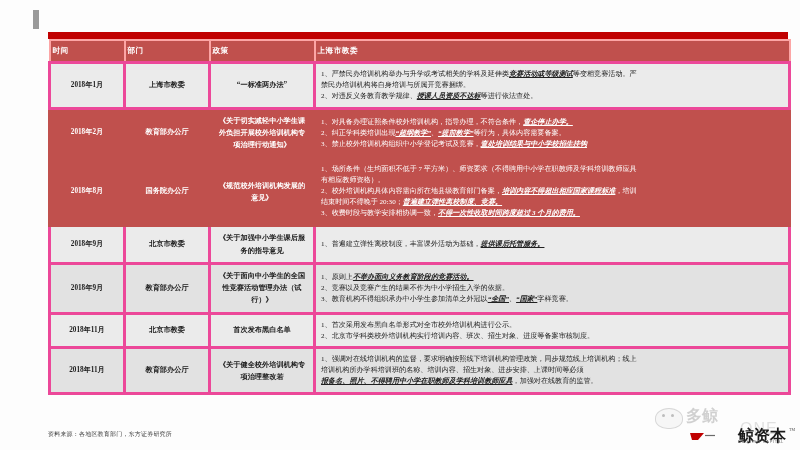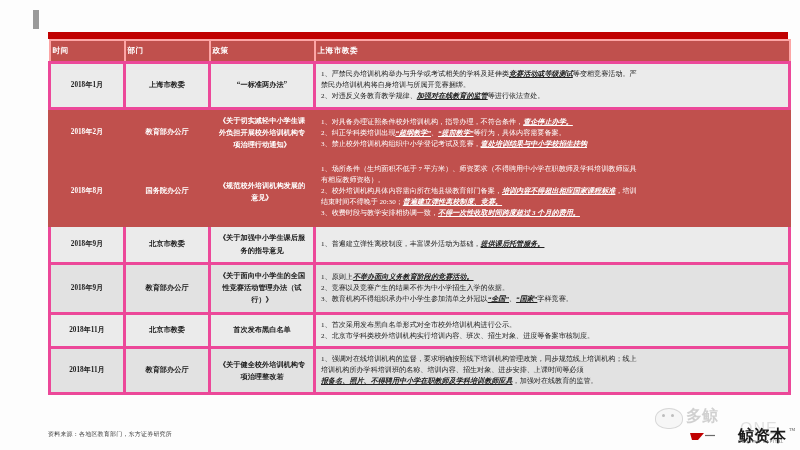--- a/index.html
+++ b/index.html
@@ -167,21 +167,21 @@
         </tr>
       </thead>
       <tbody id="tbody">
           <tr class="light">
             <td class="c">2018年1月</td>
             <td class="c">上海市教委</td>
             <td class="pol">“一标准两办法”</td>
             <td class="content">
               <span class="line">1、严禁民办培训机构举办与升学或考试相关的学科及延伸类<span class="u">竞赛活动或等级测试</span>等变相竞赛活动。严</span>
               <span class="line">禁民办培训机构将自身培训与所属开竞赛捆绑。</span>
-              <span class="line">2、对违反义务教育教学规律、<span class="u">加强对在线教育的监管</span>等进行依法查处。</span>
+              <span class="line">2、对违反义务教育教学规律、<span class="u">授课人员资质不达标</span>等进行依法查处。</span>
             </td>
           </tr>
           <tr class="hl">
             <td class="c">2018年2月</td>
             <td class="c">教育部办公厅</td>
             <td class="pol">《关于切实减轻中小学生课外负担开展校外培训机构专项治理行动通知》</td>
             <td class="content">
               <span class="line">1、对具备办理证照条件校外培训机构，指导办理，不符合条件，<span class="u">查企停止办学。</span></span>
               <span class="line">2、纠正学科类培训出现<span class="u">“超纲教学”</span>、<span class="u">“提前教学”</span>等行为，具体内容需要备案。</span>
               <span class="line">3、禁止校外培训机构组织中小学登记考试及竞赛，<span class="u">查处培训结果与中小学校招生挂钩</span></span>

